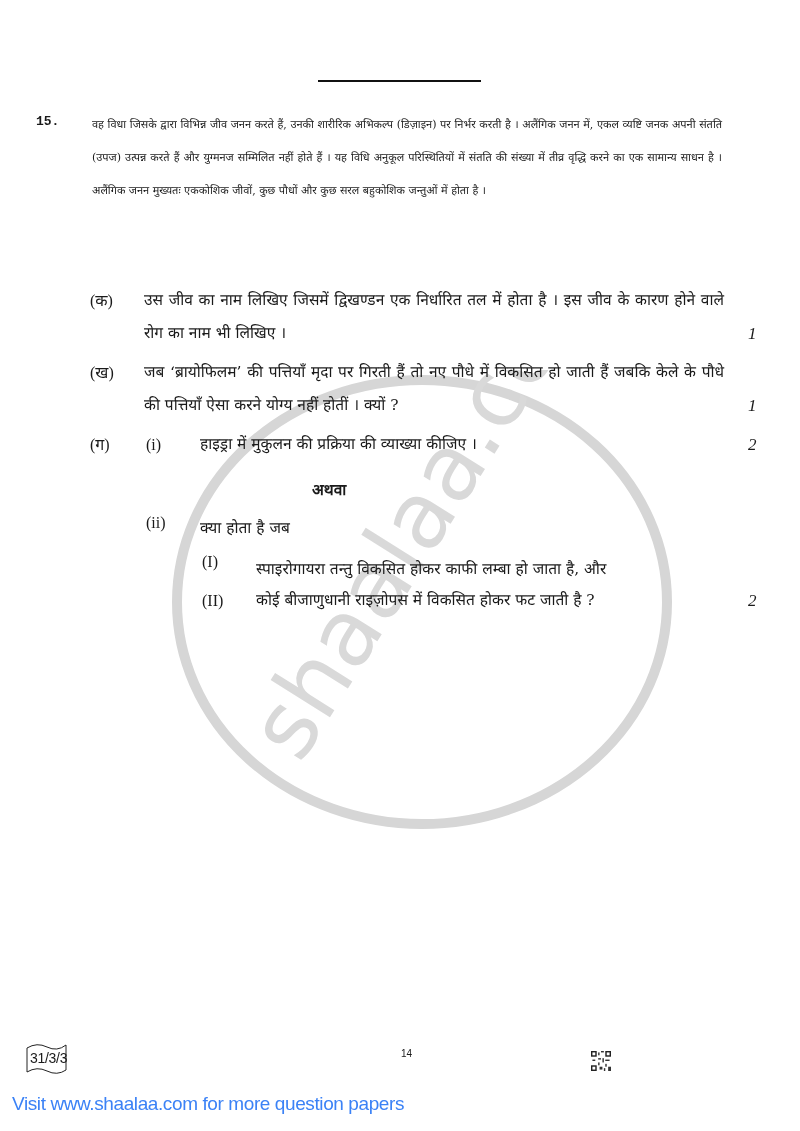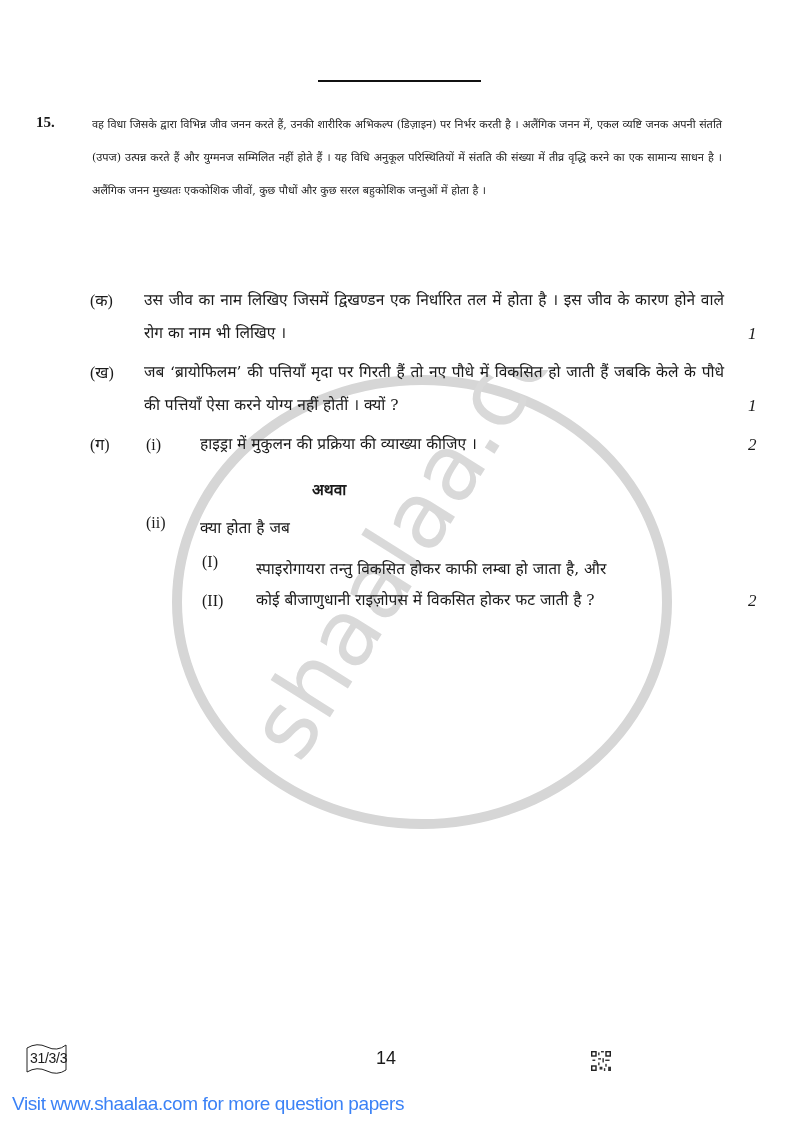--- a/index.html
+++ b/index.html
@@ -10,22 +10,22 @@
     }
     .top-rule {
       position: absolute; left: 318px; top: 80px; width: 163px; height: 2px; background: #111;
     }
     .watermark {
       position: absolute; left: 160px; top: 370px; width: 520px; height: 480px;
       pointer-events: none; z-index: 0;
     }
     .content { position: absolute; left: 0; top: 0; width: 800px; z-index: 1; }
     .qnum {
-      position: absolute; left: 36px; top: 114px; font-weight: bold; font-size: 15px;
-      font-family: Liberation Serif, serif;
+      position: absolute; left: 36px; top: 114px; font-weight: bold; font-size: 13px;
+      font-family: Liberation Mono, monospace;
       text-align: right;
     }
     .stem {
       position: absolute; left: 92px; top: 108px; width: 630px;
       font-size: 11px; line-height: 33px; text-align: justify; text-align-last: left;
     }
     .row { position: absolute; font-size: 15.5px; line-height: 33px; }
     .label { position: absolute; font-family: "Liberation Serif", serif; font-size: 16px; }
     .marks {
       position: absolute; left: 748px; font-style: italic; font-family: "Liberation Serif", serif;
@@ -33,21 +33,21 @@
     }
     .para { position: absolute; width: 580px; text-align: justify; text-align-last: left; }
     .athwa { position: absolute; left: 312px; top: 478px; font-weight: bold; font-size: 15.5px; }
     .footer-code {
       position: absolute; left: 26px; top: 1042px; width: 44px; height: 30px;
       font-family: "Liberation Sans", sans-serif; font-size: 14px;
     }
     .footer-code svg { position: absolute; left: 0; top: 0; }
     .footer-code span { position: absolute; left: 4px; top: 8px; letter-spacing: -0.3px; }
     .page-number {
-      position: absolute; left: 376px; top: 1048px; font-family: "Liberation Sans", sans-serif; font-size: 18px;
+      position: absolute; left: 401px; top: 1048px; font-family: "Liberation Sans", sans-serif; font-size: 10px;
     }
     .qr { position: absolute; left: 591px; top: 1051px; width: 20px; height: 20px; }
     .visit {
       position: absolute; left: 12px; top: 1093px; font-family: "Liberation Sans", sans-serif;
       font-size: 19px; color: #3b82f6; letter-spacing: -0.4px;
     }
   </style>
 </head>
 <body>
 

